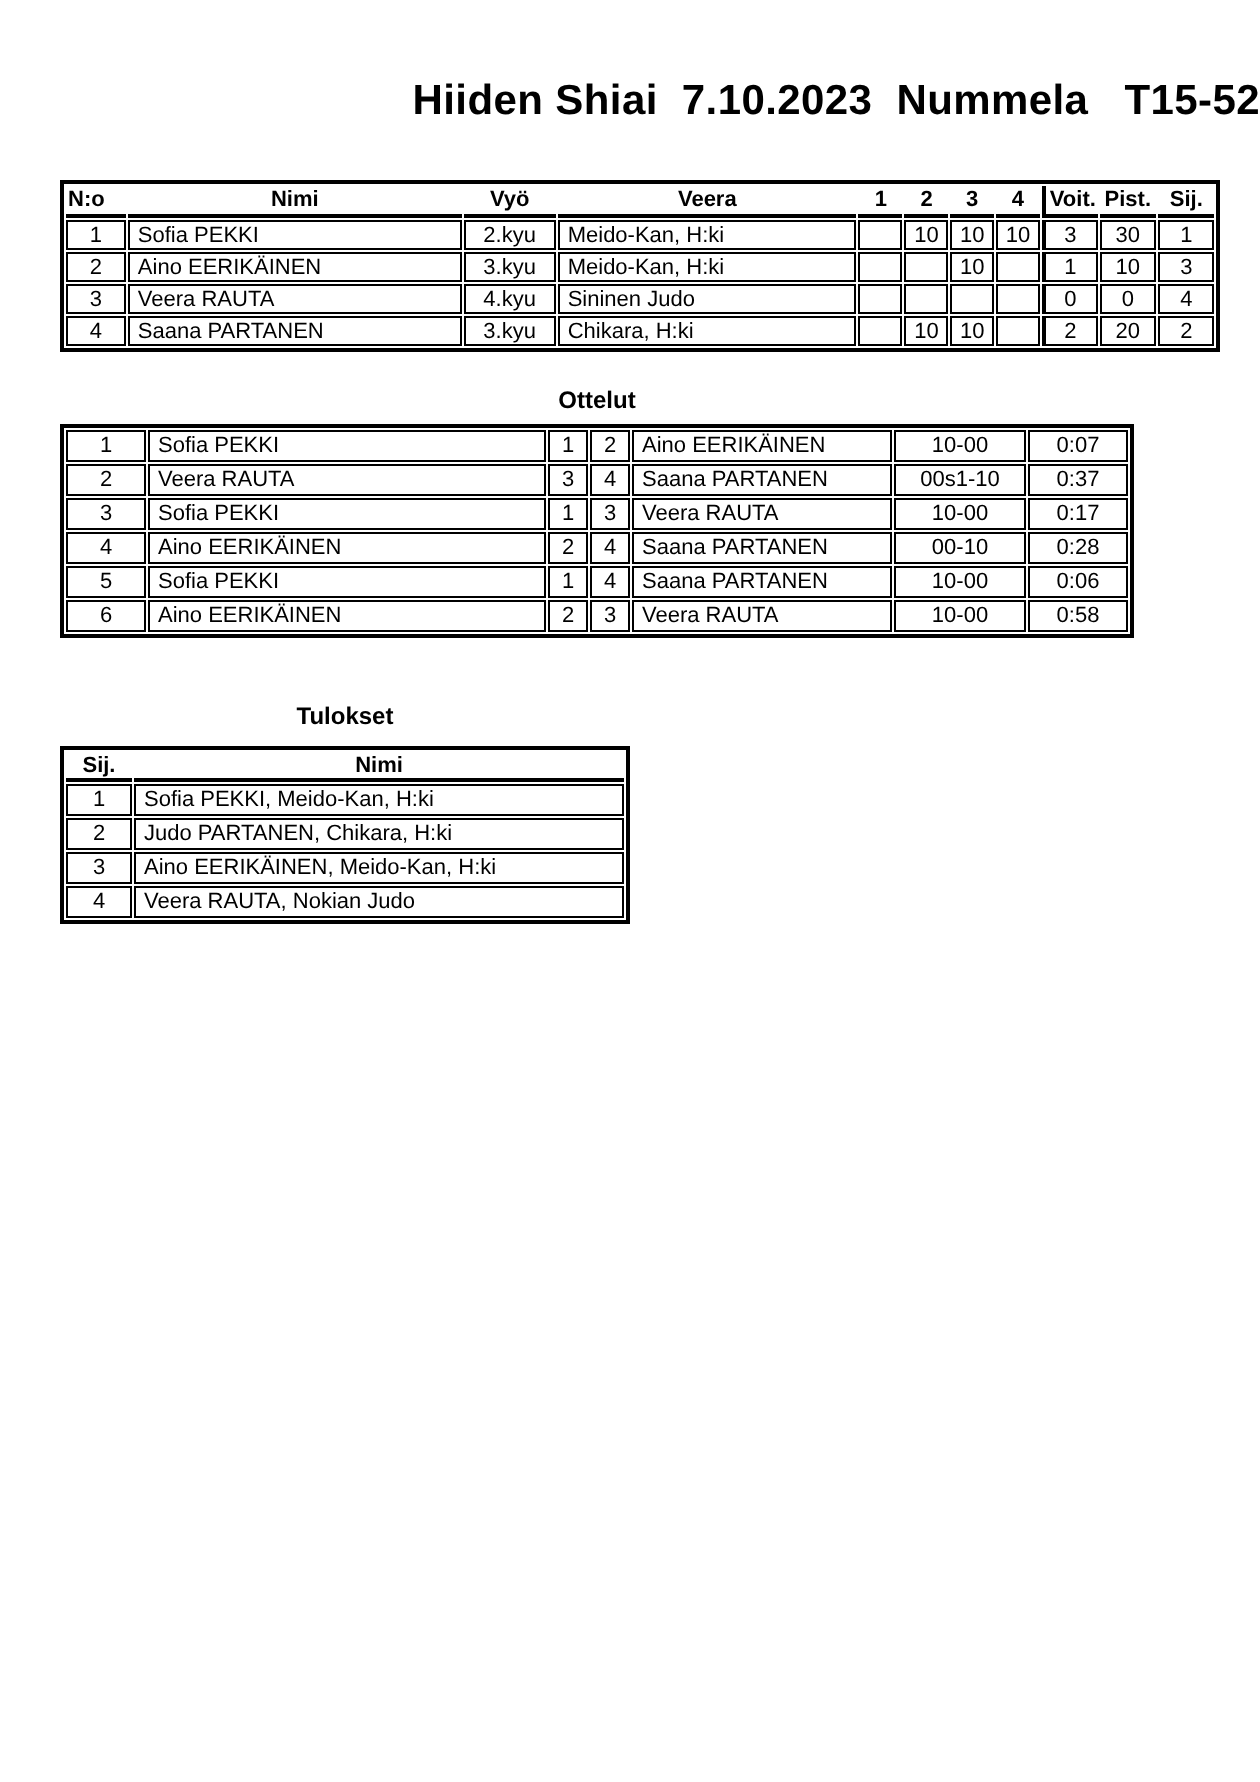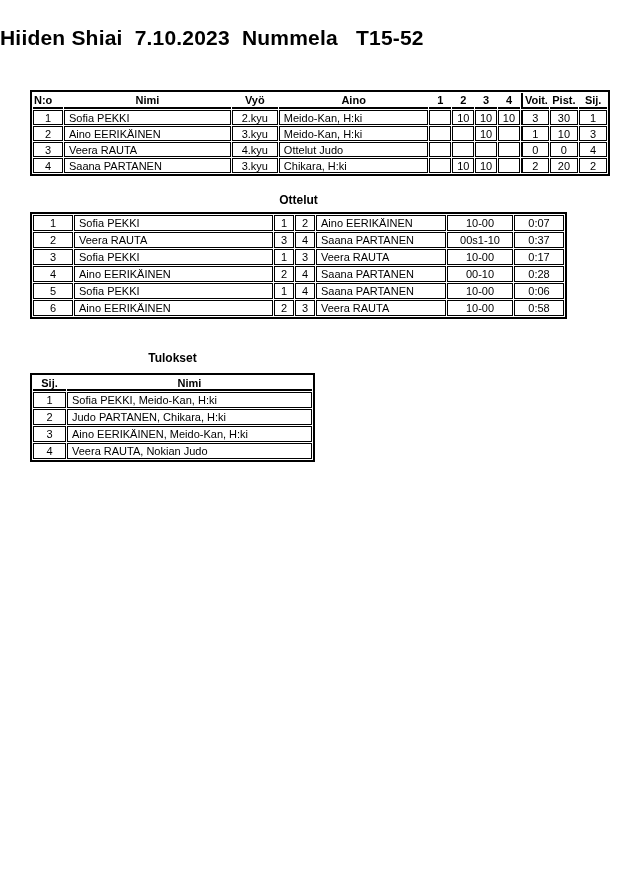--- a/index.html
+++ b/index.html
@@ -1,21 +1,21 @@
 <!DOCTYPE html>
 <html><head>
 <meta charset="utf-8">
 <style>
   html,body { margin:0; padding:0; }
   body {
     width:630px; height:891px; background:#ffffff; color:#000000;
     font-family:"Liberation Sans", sans-serif; position:relative; overflow:hidden;
   }
   .title {
-    position:absolute; top:26px; left:0; width:630px; text-align:left;
+    position:absolute; top:39px; left:0; width:630px; text-align:right;
     font-size:21px; font-weight:bold; white-space:pre; letter-spacing:0.2px;
   }
   .sec-heading { position:absolute; font-size:12px; font-weight:bold; text-align:center; }
   #h-kilpailijat { top:64px; left:30px; width:507px;margin-top:34px; }
   #kilpailijat-count { position:absolute; top:67px; right:30px; font-size:16px;margin-top:48px; }
   #h-ottelut  { top:193px; left:30px; width:537px; }
   #h-tulokset { top:351px; left:30px; width:285px; }
 
   table {
     position:absolute; left:30px; border-collapse:separate; border-spacing:1px;
@@ -61,21 +61,21 @@
       <col style="width:19px">
     <col style="width:24px">
       <col style="width:25px">
       <col style="width:24px">
   </colgroup>
   <tbody>
       <tr>
     <th class="hl">N:o</th>
     <th>Nimi</th>
     <th>Vyö</th>
-    <th>Aino</th>
+    <th>Veera</th>
     <th>1</th>
     <th>2</th>
     <th>3</th>
     <th>4</th>
     <th class="thick-left">Voit.</th>
     <th>Pist.</th>
     <th>Sij.</th>
   </tr>
   <tr>
     <td class="c">1</td>
@@ -100,21 +100,21 @@
     <td class="c">10</td>
     <td class="c"></td>
     <td class="c thick-left">1</td>
     <td class="c">10</td>
     <td class="c">3</td>
   </tr>
   <tr>
     <td class="c">3</td>
     <td class="l">Veera RAUTA</td>
     <td class="c">4.kyu</td>
-    <td class="l">Ottelut Judo</td>
+    <td class="l">Sininen Judo</td>
     <td class="c"></td>
     <td class="c"></td>
     <td class="c"></td>
     <td class="c"></td>
     <td class="c thick-left">0</td>
     <td class="c">0</td>
     <td class="c">4</td>
   </tr>
   <tr>
     <td class="c">4</td>

